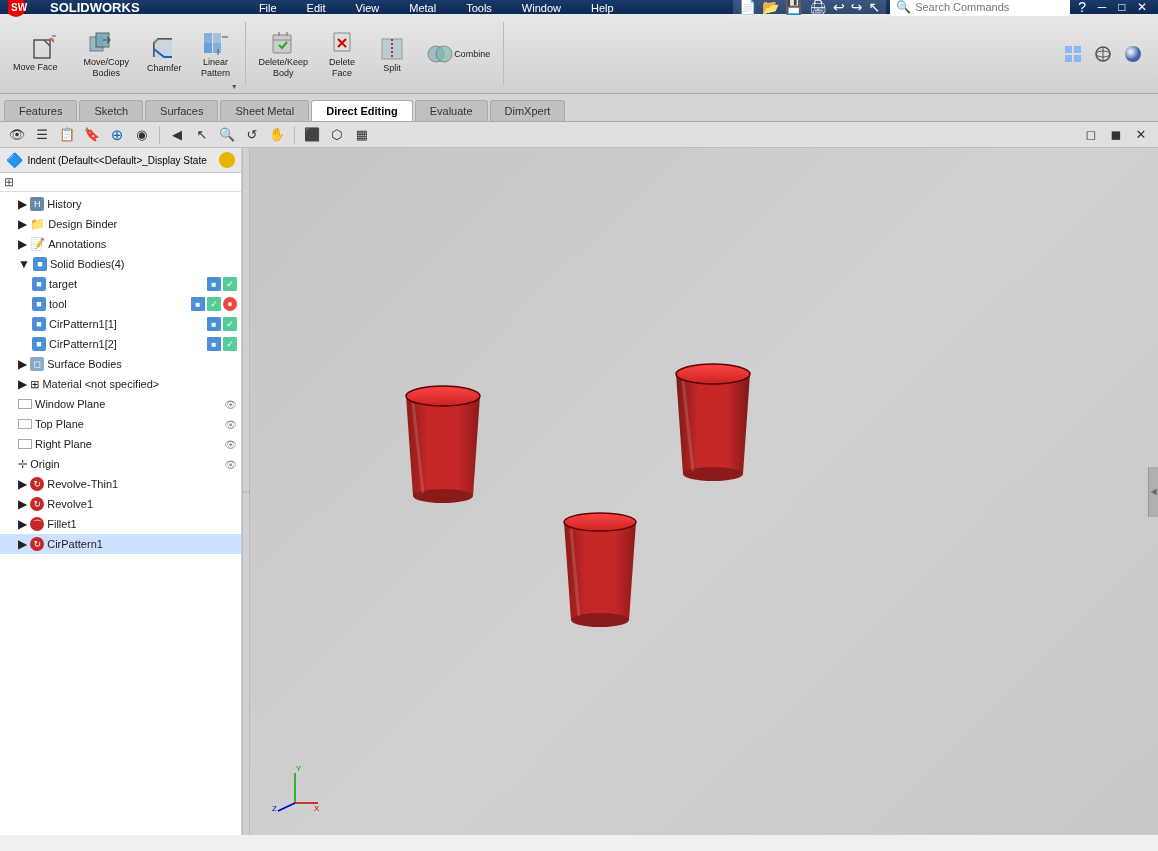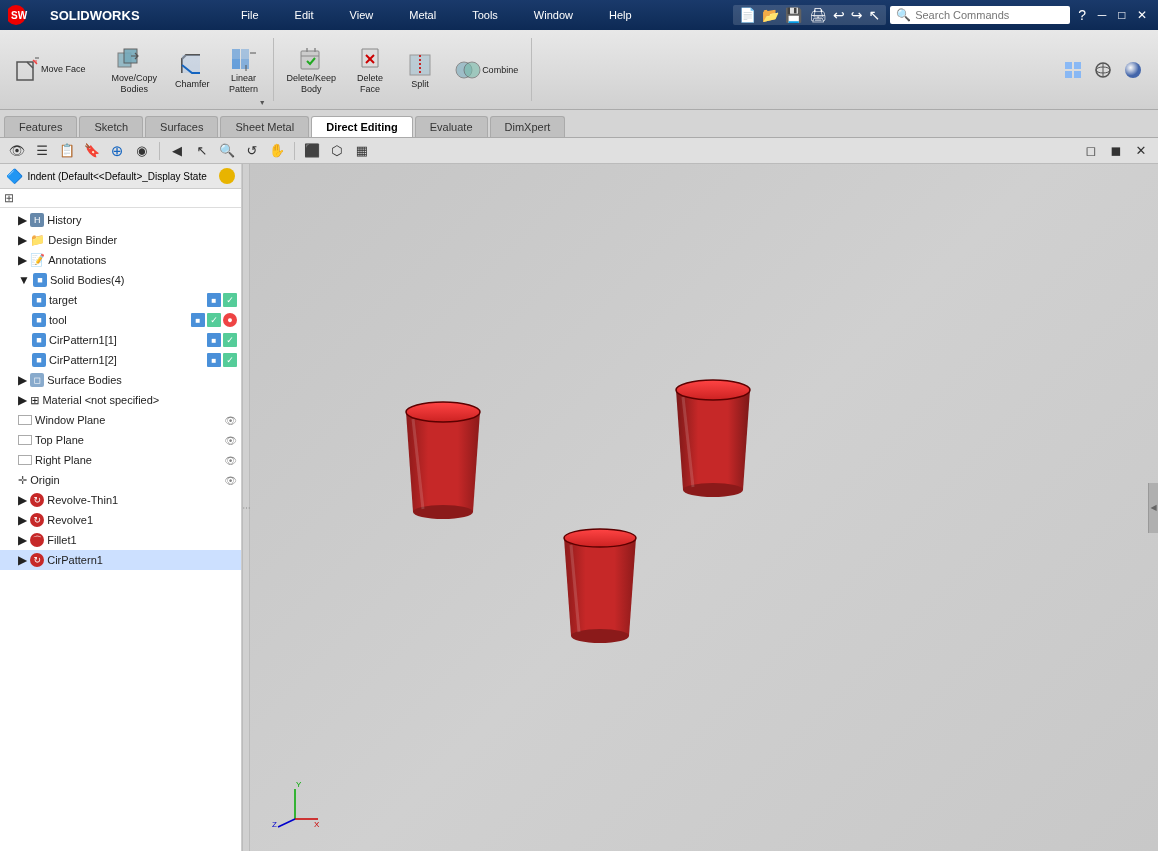--- a/index.html
+++ b/index.html
@@ -1,26 +1,26 @@
 <!DOCTYPE html>
 <html><head>
   <meta charset="utf-8">
   <style>
     * { margin: 0; padding: 0; box-sizing: border-box; }
     body { width: 1158px; height: 851px; overflow: hidden; font-family: 'Segoe UI', Arial, sans-serif; font-size: 11px; background: #f0f0f0; }
 
     
     #titlebar {
-      display: flex; align-items: center; height: 30px;
+      display: flex; height: 14px;
       background: linear-gradient(to bottom, #1a3a6b, #0d2a55);
       color: white; padding: 0 8px; justify-content: space-between;
     }
     #titlebar .logo { display: flex; align-items: center; gap: 6px; }
     #titlebar .logo-text { font-size: 13px; font-weight: bold; color: white; }
-    #titlebar .menu-bar { display: flex; gap: 20px; }
+    #titlebar .menu-bar { display: flex; gap: 14px; }
     #titlebar .menu-item { padding: 2px 8px; cursor: pointer; color: white; font-size: 11px; }
     #titlebar .right-controls { display: flex; align-items: center; gap: 4px; }
     #titlebar .search-box { display: flex; align-items: center; background: white; border-radius: 2px; padding: 2px 6px; gap: 4px; width: 180px; }
     #titlebar .search-box input { border: none; outline: none; font-size: 11px; width: 140px; }
     #titlebar .win-controls { display: flex; gap: 4px; }
     #titlebar .win-btn { width: 16px; height: 16px; cursor: pointer; color: white; font-size: 12px; display: flex; align-items: center; justify-content: center; }
 
     
     #toolbar {
       display: flex; align-items: stretch; height: 80px;
@@ -146,21 +146,21 @@
     <div class="win-controls">
       <span class="win-btn">─</span>
       <span class="win-btn">□</span>
       <span class="win-btn">✕</span>
     </div>
   </div>
 </div>
 
 <div id="toolbar">
   <div class="toolbar-btn">
-    <div style="display:flex;align-items:center;">
+    <div style="display:flex;flex-direction:column;align-items:flex-end;">
       <svg width="28" height="28" viewBox="0 0 28 28">
         <rect x="4" y="6" width="16" height="18" fill="none" stroke="#555" stroke-width="1.5"></rect>
         <path d="M14 6 L20 12" fill="none" stroke="#555" stroke-width="1.5"></path>
         <path d="M20 4 L24 8" stroke="#e44" stroke-width="1.5" marker-end="url(#arr)"></path>
         <polygon points="20,4 24,4 24,8" fill="#e44" opacity="0.5"></polygon>
         <line x1="22" y1="2" x2="26" y2="2" stroke="#555" stroke-width="1"></line>
       </svg>
       <span style="font-size:9px;text-align:center;line-height:1.2;">Move
 Face</span>
     </div>

